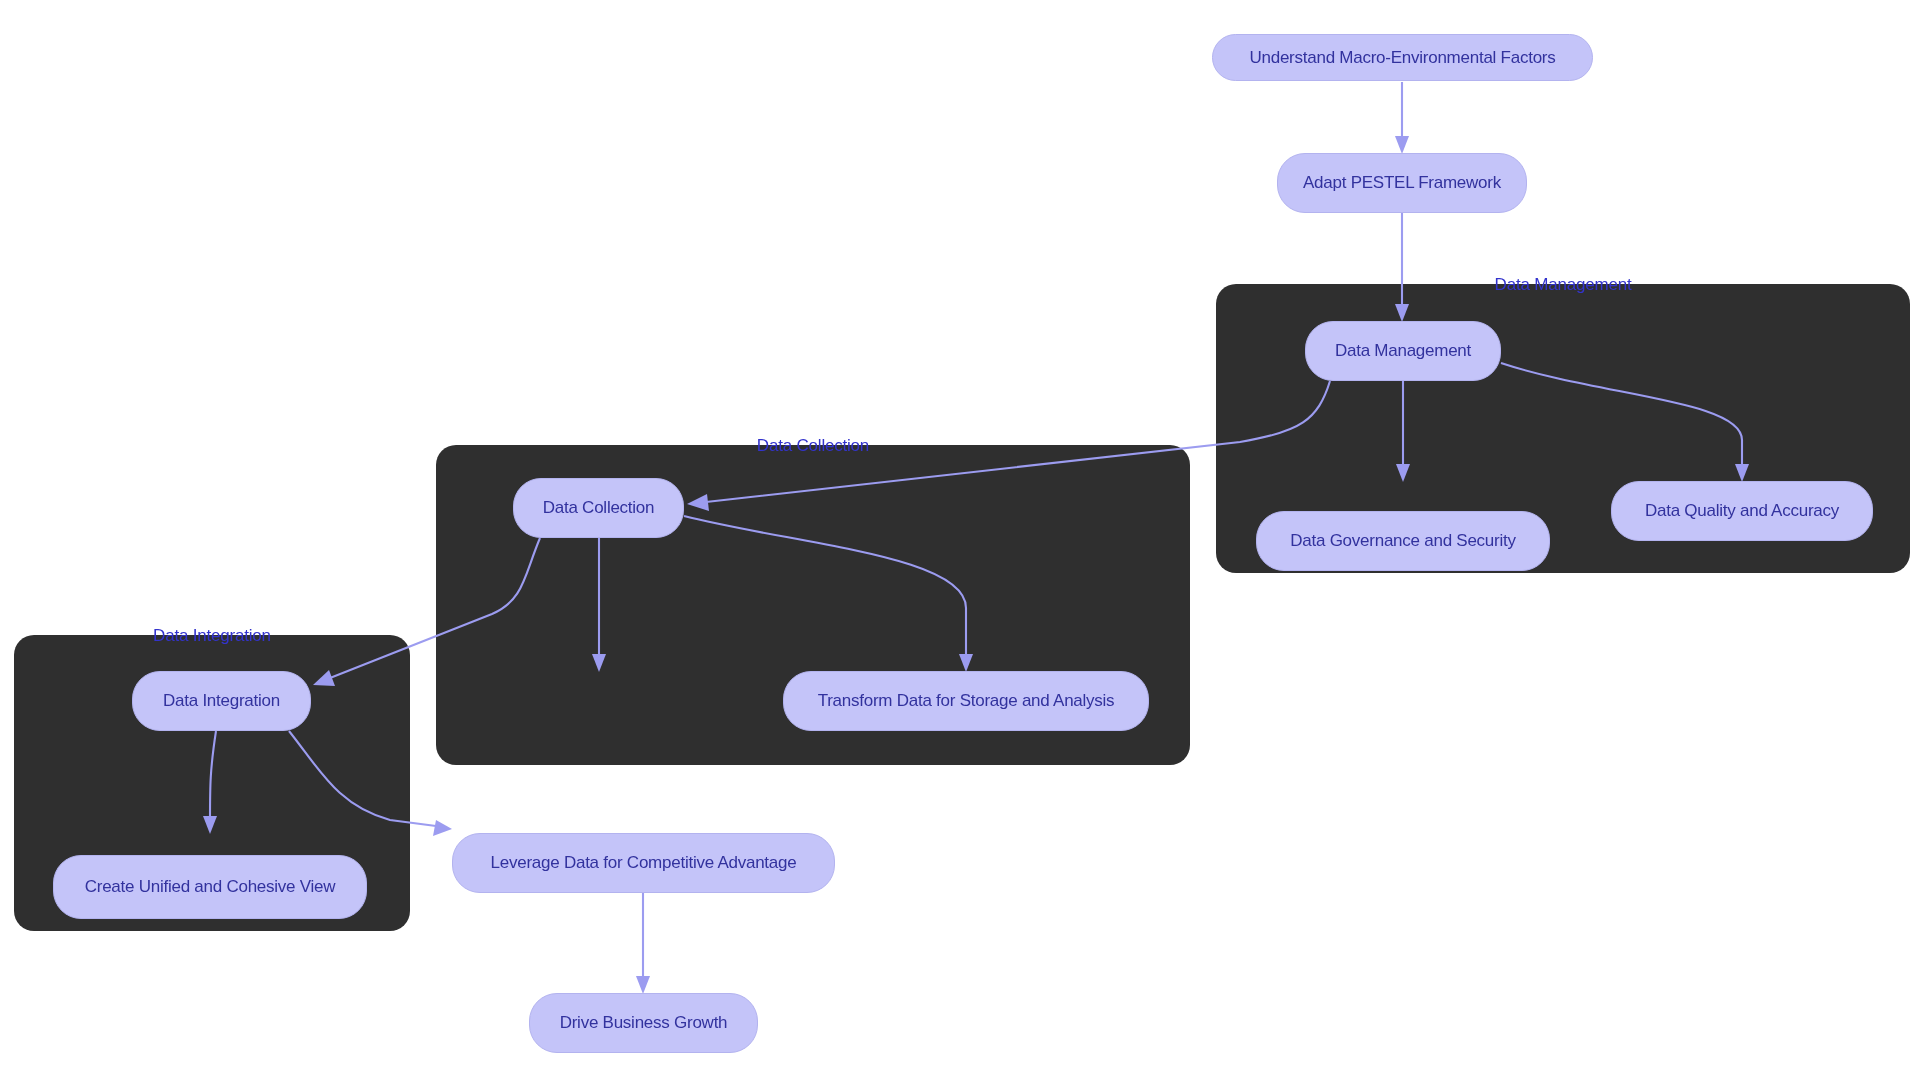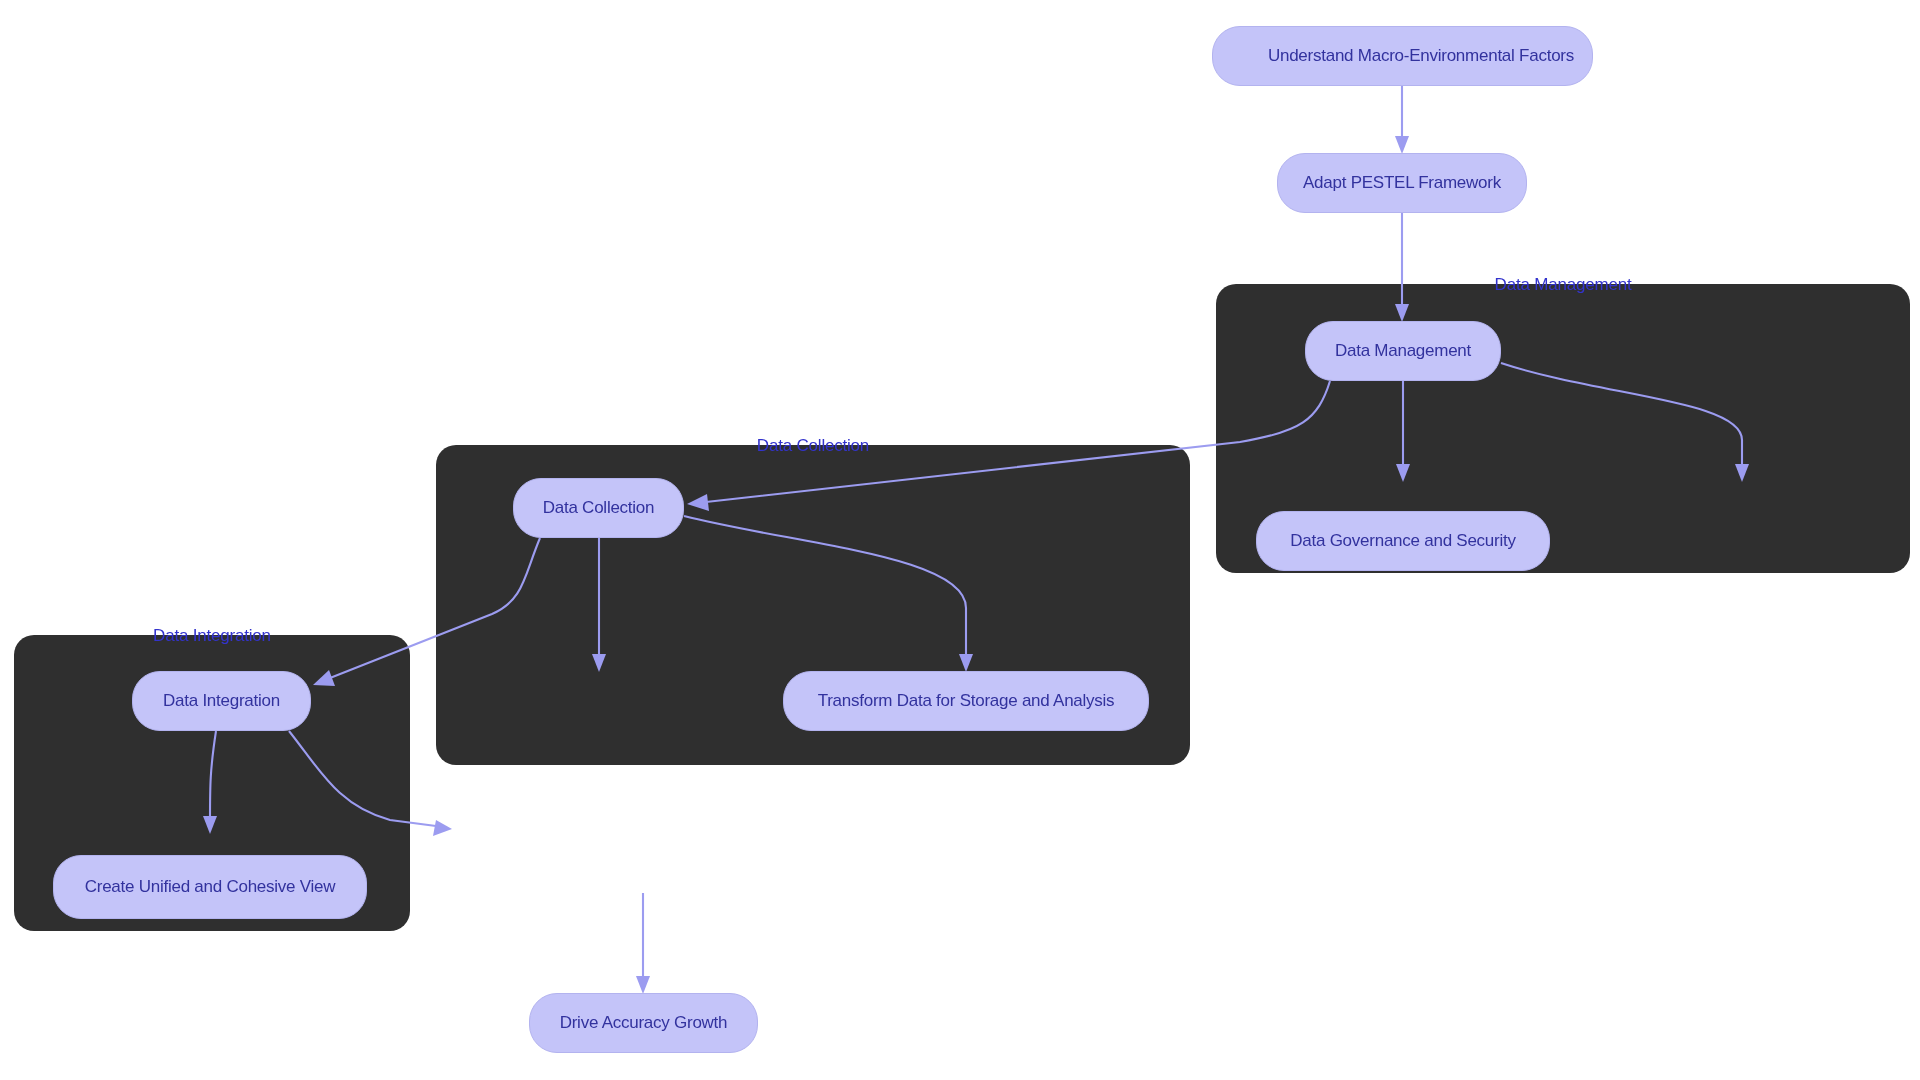--- a/index.html
+++ b/index.html
@@ -151,41 +151,47 @@
       <path class="edge-path" d="M 289,731 C 320,770 338,806 390,820 L 436,826"></path>
       <polygon class="arrow-head" points="452,829 433,836 436,820"></polygon>
     </g>
 
     <g>
       <path class="edge-path" d="M 643,893 L 643,980"></path>
       <polygon class="arrow-head" points="643,994 636,976 650,976"></polygon>
     </g>
   </svg>
 
-  <div class="node" id="nd0" style="left: 1212px; top: 26px; width: 381px; height: 60px; justify-content: flex-end;">
+  <div class="node" id="nd0" style="left: 1212px; top: 34px; width: 381px; height: 47px;">
     <span>Understand Macro-Environmental Factors</span>
   </div>
   <div class="node" id="nd1" style="left: 1277px; top: 153px; width: 250px; height: 60px;">
     <span>Adapt PESTEL Framework</span>
   </div>
   <div class="node" id="nd2" style="left: 1305px; top: 321px; width: 196px; height: 60px;">
     <span>Data Management</span>
   </div>
   <div class="node" id="nd3" style="left: 1256px; top: 481px; width: 294px; height: 60px; margin-top: 30px;">
     <span>Data Governance and Security</span>
+  </div>
+  <div class="node" id="nd4" style="left: 1611px; top: 481px; width: 262px; height: 60px;">
+    <span>Data Quality and Accuracy</span>
   </div>
   <div class="node" id="nd5" style="left: 513px; top: 478px; width: 171px; height: 60px;">
     <span>Data Collection</span>
   </div>
   <div class="node" id="nd7" style="left: 783px; top: 671px; width: 366px; height: 60px;">
     <span>Transform Data for Storage and Analysis</span>
   </div>
   <div class="node" id="nd8" style="left: 132px; top: 671px; width: 179px; height: 60px;">
     <span>Data Integration</span>
   </div>
   <div class="node" id="nd9" style="left: 53px; top: 833px; width: 314px; height: 64px; margin-top: 22px;">
     <span>Create Unified and Cohesive View</span>
   </div>
+  <div class="node" id="nd10" style="left: 452px; top: 833px; width: 383px; height: 60px;">
+    <span>Leverage Data for Competitive Advantage</span>
+  </div>
   <div class="node" id="nd11" style="left: 529px; top: 993px; width: 229px; height: 60px;">
-    <span>Drive Accuracy Growth</span>
+    <span>Drive Business Growth</span>
   </div>
 
 </div>
 
 </body></html>

